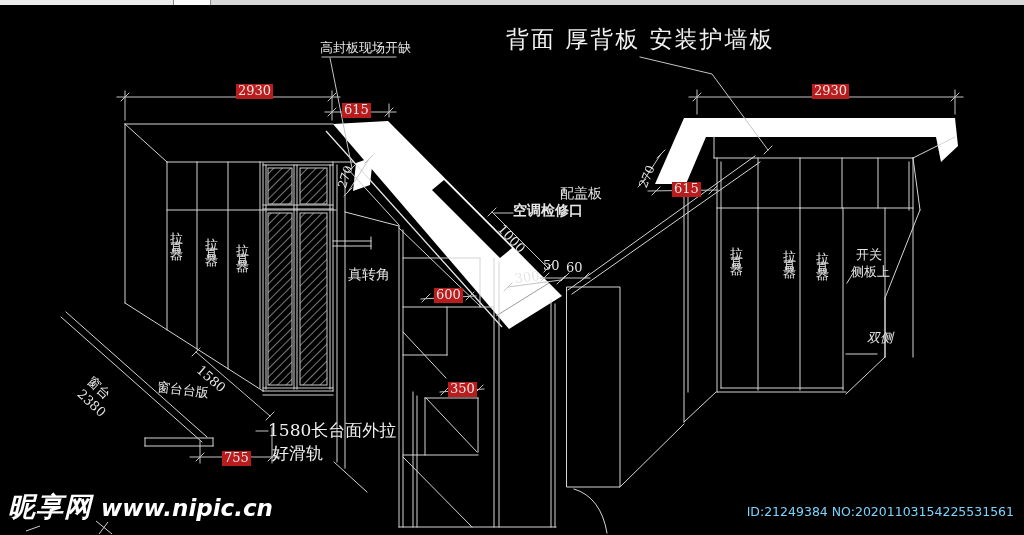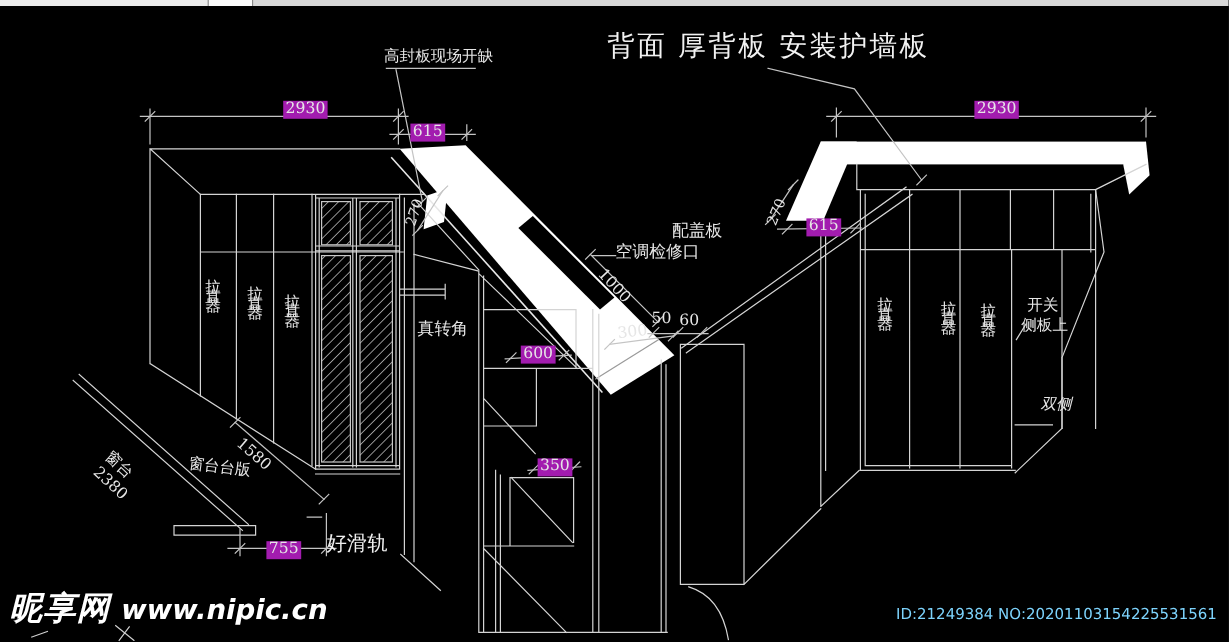--- a/index.html
+++ b/index.html
@@ -5,21 +5,21 @@
   html,body{margin:0;padding:0;background:#222;}
   #stage{position:relative;width:1024px;height:535px;background:#000;overflow:hidden;
          font-family:"DejaVu Serif", serif;}
   
   #topbar{position:absolute;left:0;top:0;width:1024px;height:5px;background:#d8d8d8;}
   #topbar .seg{position:absolute;left:0;top:0;width:210px;height:5px;background:#ececec;}
   #topbar .thumb{position:absolute;left:173px;top:0;width:38px;height:5px;background:#fbfbfb;
                  border-left:1px solid #8a8a8a;border-right:1px solid #8a8a8a;box-sizing:border-box;}
   svg{position:absolute;left:0;top:0;}
   .label{position:absolute;color:#e6e6e6;font-size:13px;line-height:1.15;white-space:nowrap;}
-  .dim{background:#a21caf;padding:0 2px;}
+  .dim{background:#b91c1c;padding:0 2px;}
   .rot{transform-origin:0 0;}
   .vert{writing-mode:vertical-rl;text-orientation:upright;letter-spacing:8px;line-height:1;}
   .title{font-size:23px;font-weight:normal;letter-spacing:2px;color:#f2f2f2;}
   .big{font-size:17px;color:#efefef;}
   #watermark{position:absolute;left:8px;top:489px;color:#fff;font-style:italic;font-weight:bold;
              font-family:"DejaVu Sans",sans-serif;white-space:nowrap;}
   #watermark .wm-name{font-size:27px;letter-spacing:1px;}
   #watermark .wm-url{font-size:23px;margin-left:9px;text-align:center;}
   #footer-id{position:absolute;right:10px;top:504px;color:#7dd3fc;font-size:12.5px;
              font-family:"DejaVu Sans",sans-serif;}
@@ -113,36 +113,37 @@
   <div class="label dim" style="left:342px;top:103px;">615</div>
   <div class="label rot" style="left:336px;top:186px;transform:rotate(-72deg);font-size:12px;">270</div>
 
   <div class="label vert" style="left:170px;top:222px;">拉直器</div>
   <div class="label vert" style="left:205px;top:228px;">拉直器</div>
   <div class="label vert" style="left:236px;top:234px;">拉直器</div>
 
   <div class="label" style="left:348px;top:266px;font-size:14px;">真转角</div>
 
   <div class="label" style="left:515px;top:185px;font-size:14px;margin-left:45px;">配盖板</div>
-  <div class="label" style="left:513px;top:202px;font-size:14px;">空调检修口</div>
+  <div class="label" style="left:513px;top:202px;font-size:14px;font-weight:bold;">空调检修口</div>
 
   <div class="label rot" style="left:505px;top:222px;transform:rotate(47deg);">1000</div>
   <div class="label" style="left:543px;top:259px;">50</div>
   <div class="label" style="left:566px;top:261px;">60</div>
   <div class="label rot" style="left:514px;top:272px;transform:rotate(-7deg);">300</div>
 
   <div class="label dim" style="left:434px;top:288px;">600</div>
   <div class="label dim" style="left:448px;top:382px;">350</div>
 
   <div class="label rot" style="left:94px;top:374px;transform:rotate(43deg);">窗台</div>
   <div class="label rot" style="left:84px;top:387px;transform:rotate(43deg);">2380</div>
   <div class="label rot" style="left:158px;top:380px;transform:rotate(7deg);">窗台台版</div>
   <div class="label rot" style="left:203px;top:363px;transform:rotate(41deg);">1580</div>
   <div class="label dim" style="left:222px;top:451px;">755</div>
 
+  <div class="label big" style="left:268px;top:421px;">1580长台面外拉</div>
   <div class="label big" style="left:272px;top:444px;">好滑轨</div>
 
   <div class="label dim" style="left:812px;top:84px;">2930</div>
   <div class="label dim" style="left:672px;top:182px;">615</div>
   <div class="label rot" style="left:637px;top:185px;transform:rotate(-68deg);font-size:12px;">270</div>
 
   <div class="label vert" style="left:730px;top:237px;">拉直器</div>
   <div class="label vert" style="left:783px;top:240px;">拉直器</div>
   <div class="label vert" style="left:816px;top:242px;">拉直器</div>
 

